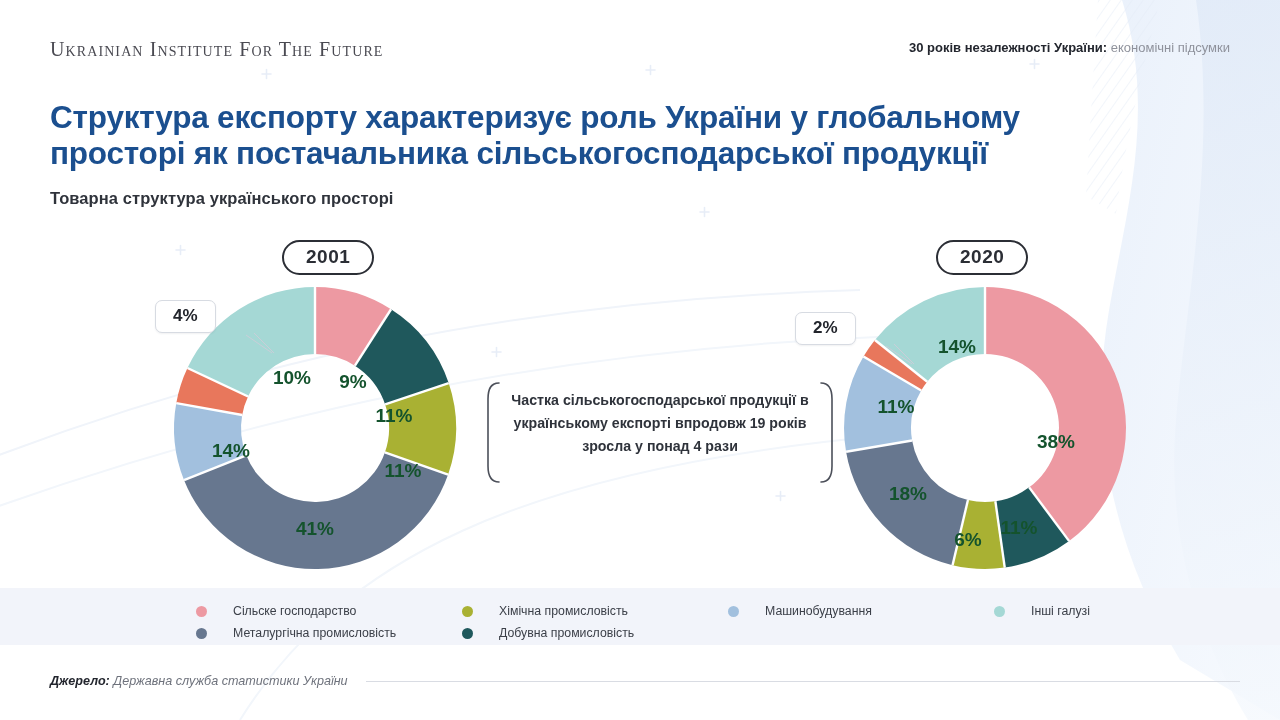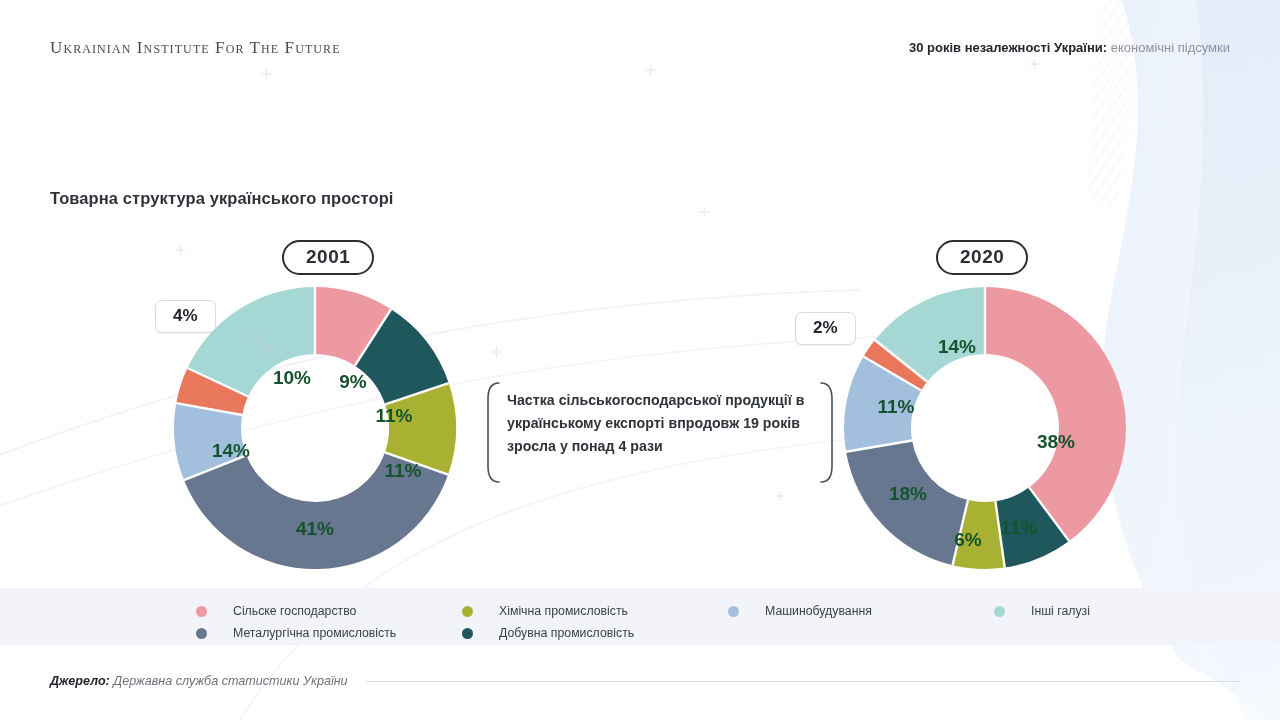--- a/index.html
+++ b/index.html
@@ -13,21 +13,21 @@
   .stage{position:absolute;inset:0;width:1280px;height:720px;overflow:hidden;}
 
   
   .bg-deco{position:absolute;inset:0;z-index:0;pointer-events:none;}
 
   
   .header{position:absolute;top:38px;left:0;width:1280px;height:26px;z-index:5;}
   .brand{
     position:absolute;left:50px;top:0;
     font-family:"Liberation Serif","DejaVu Serif",serif;
-    font-size:17px;letter-spacing:1.1px;color:#4a4a52;
+    font-size:20px;letter-spacing:1.1px;color:#4a4a52;
     font-variant:small-caps;text-transform:capitalize;white-space:nowrap;
   }
   .series{
     position:absolute;right:50px;top:2px;
     font-size:13px;color:#8f929c;white-space:nowrap;margin-left:20px;
   }
   .series b{color:#23262e;font-weight:700;}
 
   
   .title{
@@ -75,21 +75,21 @@
   }
   #callout-2001{left:5px;top:60px;}
   #callout-2020{left:-45px;top:72px;}
 
   
   .note{
     position:absolute;left:485px;top:381px;width:350px;height:103px;z-index:5;
   }
   .note-text{
     position:absolute;left:22px;top:8px;width:306px;
-    font-size:14.2px;line-height:23px;
+    text-align:center;font-size:14.2px;line-height:23px;
     font-weight:700;color:#2f333b;
   }
 
   
   .legend-band{
     position:absolute;left:0;top:588px;width:1280px;height:57px;
     background:#f2f4fa;z-index:4;
   }
   .legend-grid{
     position:absolute;left:196px;top:600px;width:1000px;height:45px;z-index:6;
@@ -146,20 +146,24 @@
       <path d="M176,250 h9 M180.5,245.5 v9"></path>
       <path d="M700,212 h9 M704.5,207.5 v9"></path>
     </g>
   </svg>
 
   <div class="header">
     <div class="brand">Ukrainian Institute for the Future</div>
     <div class="series"><b>30 років незалежності України:</b><span> економічні підсумки</span></div>
   </div>
 
+  <h1 class="title">
+    <span class="l1">Структура експорту характеризує роль України у глобальному</span>
+    <span class="l2">просторі як постачальника сільськогосподарської продукції</span>
+  </h1>
   <div class="subtitle">Товарна структура українського просторі</div>
 
   <div class="chart-block" id="chart-2001">
     <div class="year-pill" id="pill-2001">2001</div>
 
     <div class="donut-wrap" id="donut-2001">
       <svg width="330" height="283" viewBox="0 0 330 283">
         <g transform="translate(165,141)">
 
           <path fill="#ED99A2" d="M0,-141 A141,141 0 0,1 76.05,-118.76 L39.92,-62.33 A74,74 0 0,0 0,-74 Z"></path>

